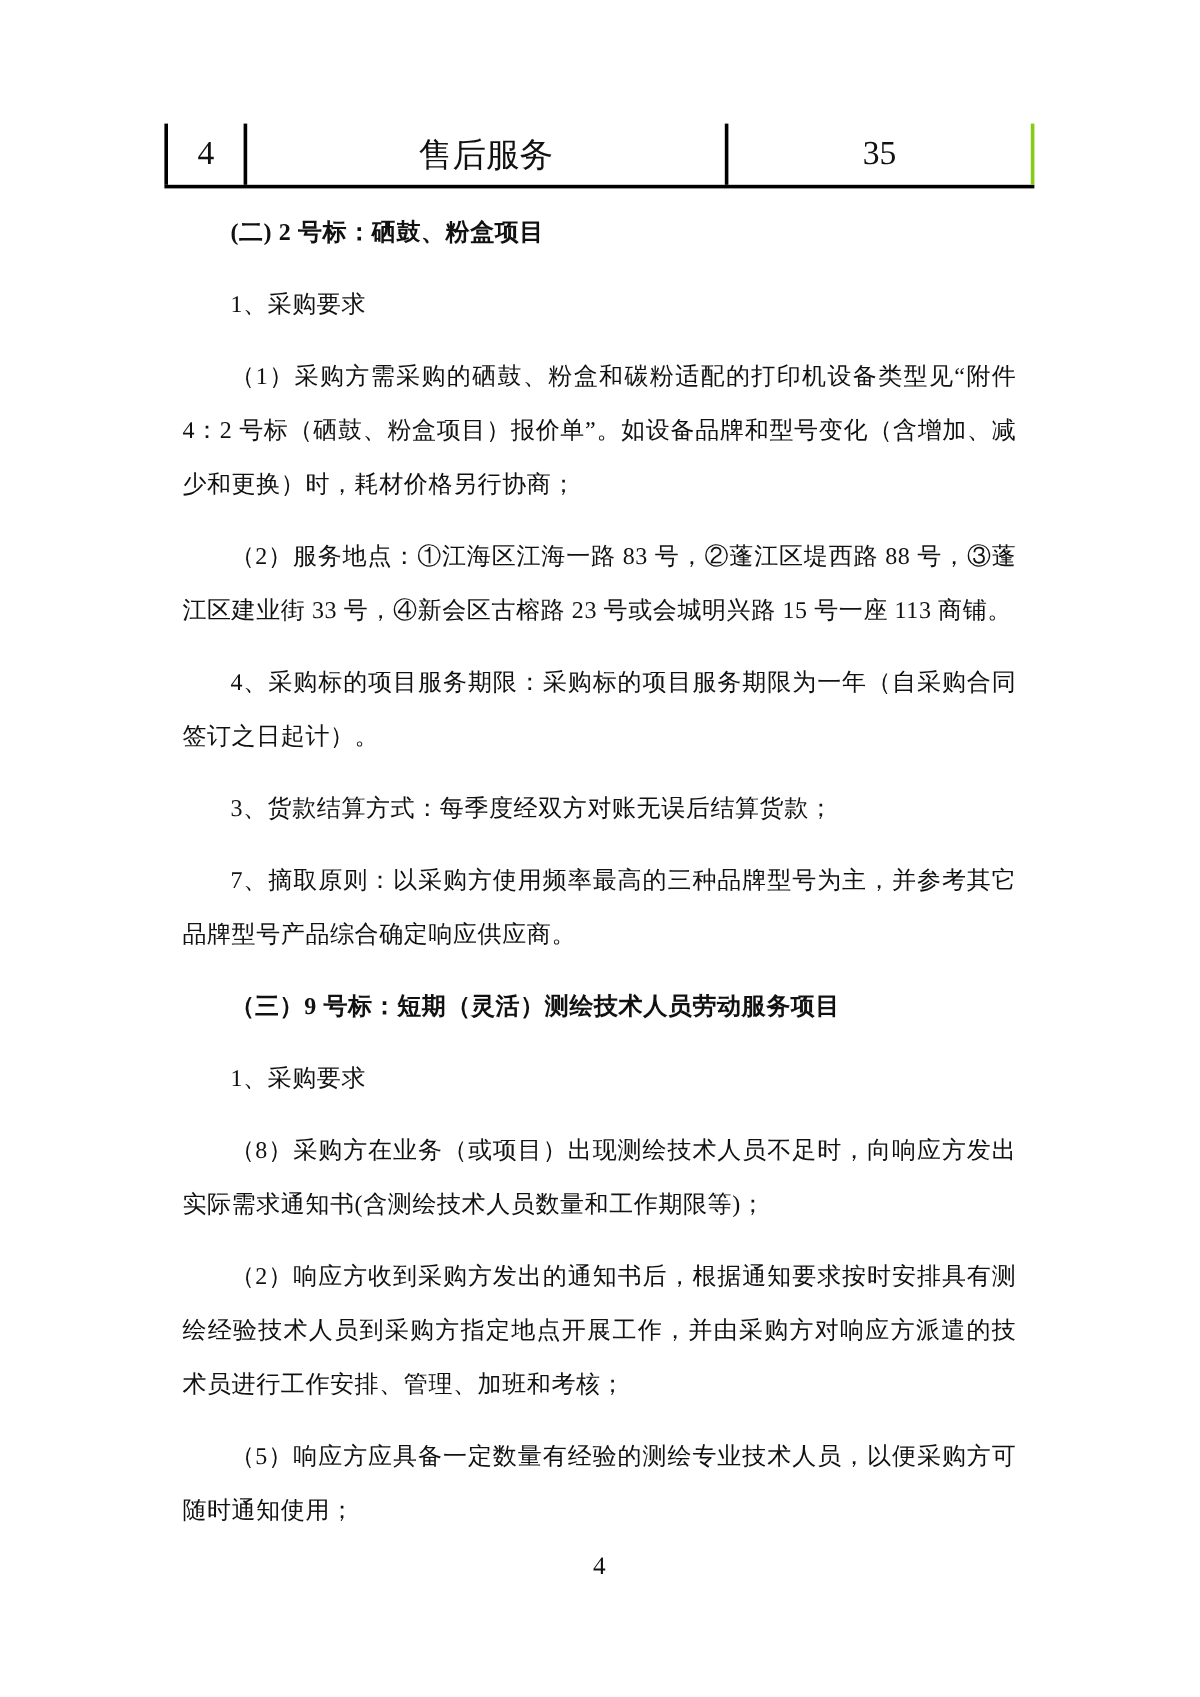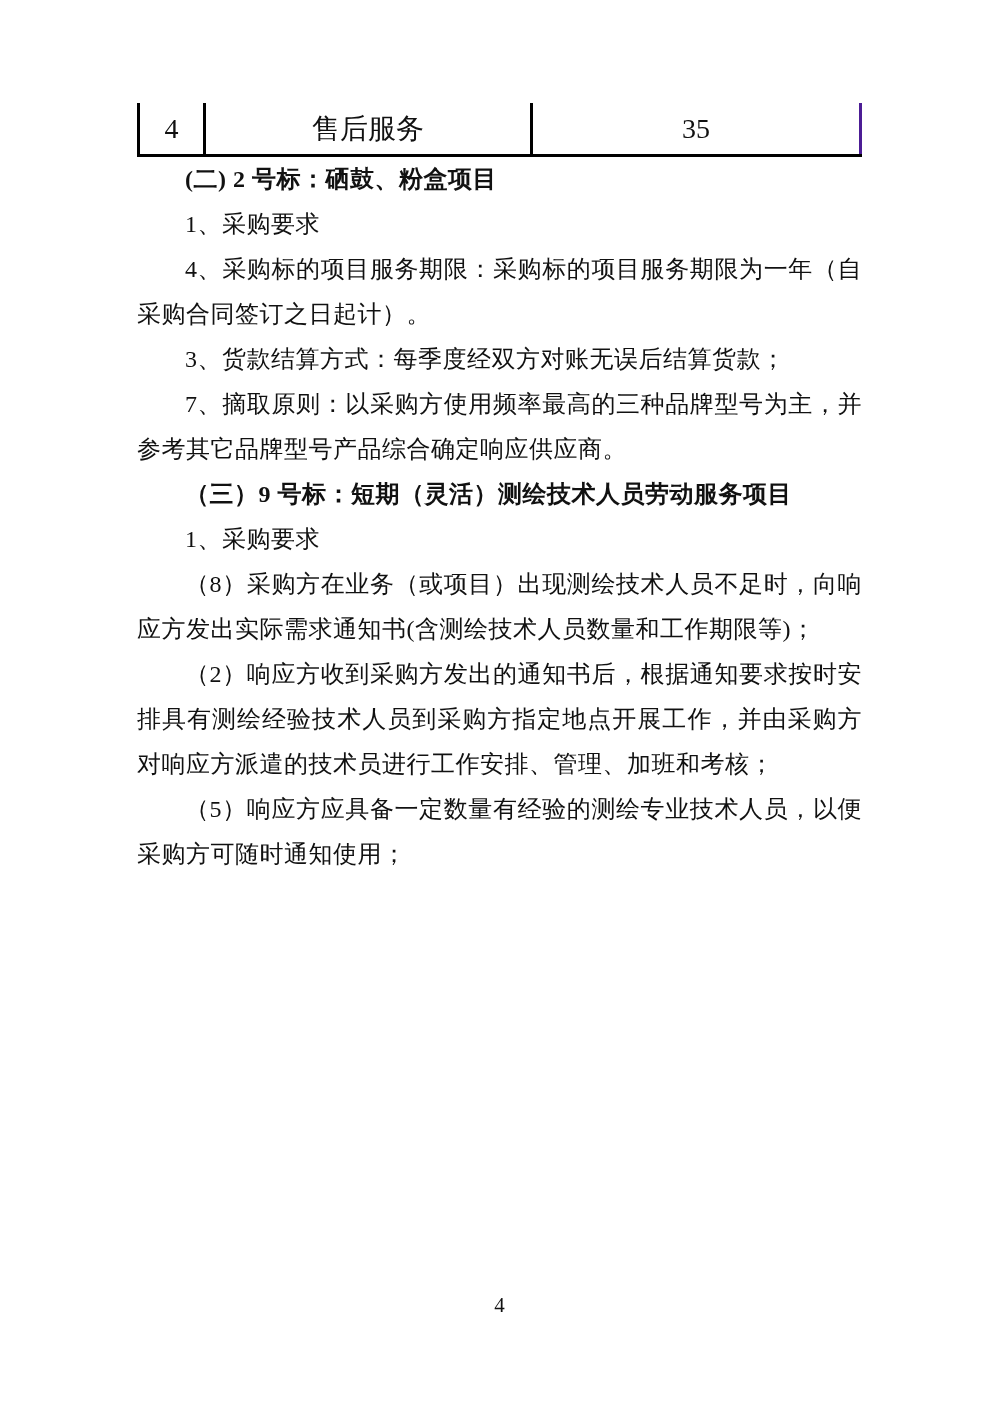--- a/index.html
+++ b/index.html
@@ -31,26 +31,26 @@
   }
   .frag-table .cell {
     box-sizing: border-box;
     border-left: 3px solid #000;
     display: flex;
     align-items: center;
     justify-content: center;
     font-size: 28px;
   }
   .frag-table .c1 { width: 66px; }
-  .frag-table .c2 { width: 327px; }
-  .frag-table .c3 { flex: 1; border-right: 3px solid #4c1d95; text-align: center; }
+  .frag-table .c2 { width: 401px; }
+  .frag-table .c3 { flex: 1; border-right: 3px solid #84cc16; text-align: center; }
 
   p.para {
-    margin: 0;
-    font-size: 24px;
+    margin: 15px;
+    font-size: 20px;
     line-height: 45px;
     text-indent: 2em;
     text-align: justify;
     text-justify: inter-character;
     text-align-last: left;
     letter-spacing: 0.5px;
   }
   p.heading {
     font-weight: bold;
   }
@@ -70,20 +70,22 @@
 <div class="content">
 
   <div class="frag-table">
     <div class="cell c1">4</div>
     <div class="cell c2">售后服务</div>
     <div class="cell c3">35</div>
   </div>
 
   <p class="para heading">(二) 2 号标：硒鼓、粉盒项目</p>
   <p class="para">1、采购要求</p>
+  <p class="para">（1）采购方需采购的硒鼓、粉盒和碳粉适配的打印机设备类型见“附件 4：2 号标（硒鼓、粉盒项目）报价单”。如设备品牌和型号变化（含增加、减少和更换）时，耗材价格另行协商；</p>
+  <p class="para">（2）服务地点：①江海区江海一路 83 号，②蓬江区堤西路 88 号，③蓬江区建业街 33 号，④新会区古榕路 23 号或会城明兴路 15 号一座 113 商铺。</p>
   <p class="para">4、采购标的项目服务期限：采购标的项目服务期限为一年（自采购合同签订之日起计）。</p>
   <p class="para">3、货款结算方式：每季度经双方对账无误后结算货款；</p>
   <p class="para">7、摘取原则：以采购方使用频率最高的三种品牌型号为主，并参考其它品牌型号产品综合确定响应供应商。</p>
 
   <p class="para heading">（三）9 号标：短期（灵活）测绘技术人员劳动服务项目</p>
   <p class="para">1、采购要求</p>
   <p class="para">（8）采购方在业务（或项目）出现测绘技术人员不足时，向响应方发出实际需求通知书(含测绘技术人员数量和工作期限等)；</p>
   <p class="para">（2）响应方收到采购方发出的通知书后，根据通知要求按时安排具有测绘经验技术人员到采购方指定地点开展工作，并由采购方对响应方派遣的技术员进行工作安排、管理、加班和考核；</p>
   <p class="para">（5）响应方应具备一定数量有经验的测绘专业技术人员，以便采购方可随时通知使用；</p>
 

